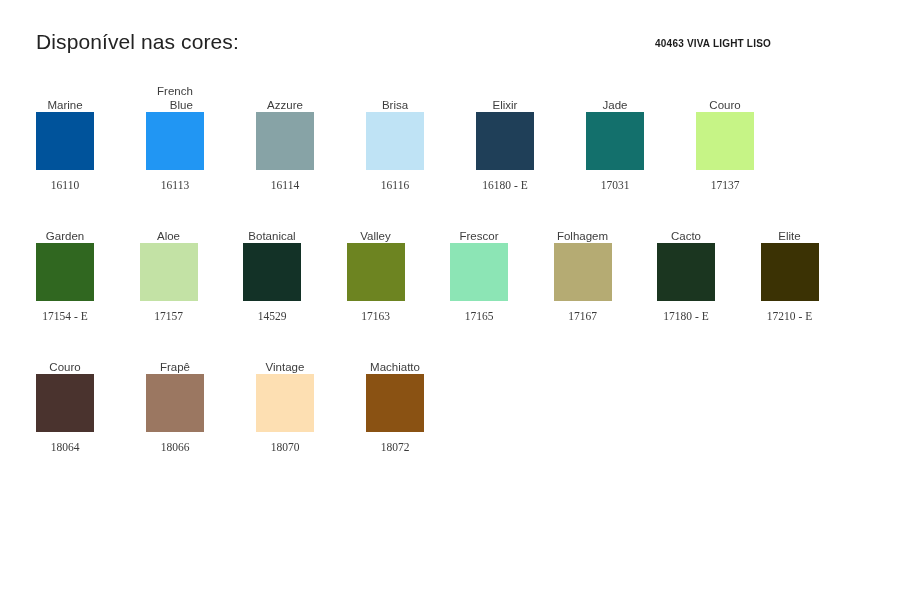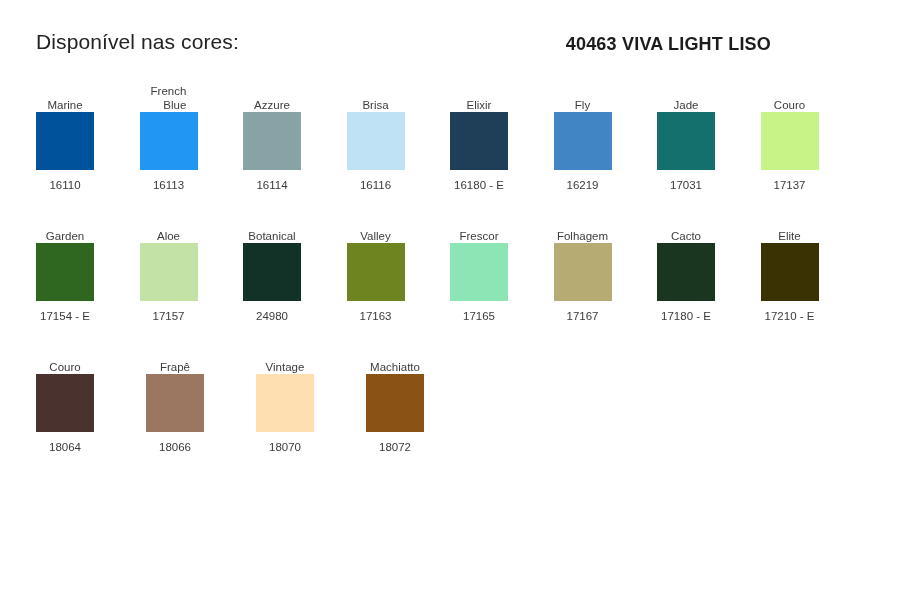--- a/index.html
+++ b/index.html
@@ -32,21 +32,21 @@
   }
   .page-title {
     font-size: 21px;
     font-weight: 300;
     color: #232323;
     letter-spacing: 0.1px;
     line-height: 24px;
     white-space: nowrap;
   }
   .product-code {
-    font-size: 18px;
+    font-size: 10px;
     font-weight: bold;
     color: #1c1c1c;
     letter-spacing: 0.2px;
     line-height: 24px;
     white-space: nowrap;
     padding-top: 2px;
   }
 
   .grid {
     position: absolute;
@@ -86,20 +86,21 @@
   }
   .swatch-code {
     width: 58px;
     text-align: center;
     font-size: 11.5px;
     color: #3a3a3a;
     line-height: 14px;
     margin-top: 8px;
     white-space: nowrap;
     font-weight: 400;
+    font-family: Liberation Serif, serif;
   }
 </style>
 </head>
 <body>
 
 <div class="page">
 
   <div class="header">
     <div class="page-title">Disponível nas cores:</div>
     <div class="product-code">40463 VIVA LIGHT LISO</div>
@@ -127,25 +128,20 @@
           <div class="swatch-name">Brisa</div>
           <div class="swatch-chip" style="background-color: rgb(191, 227, 245);"></div>
           <div class="swatch-code">16116</div>
         </div>
         <div class="swatch-cell">
           <div class="swatch-name">Elixir</div>
           <div class="swatch-chip" style="background-color: rgb(31, 63, 88);"></div>
           <div class="swatch-code">16180 - E</div>
         </div>
         <div class="swatch-cell">
-          <div class="swatch-name">Fly</div>
-          <div class="swatch-chip" style="background-color: rgb(66, 133, 196);"></div>
-          <div class="swatch-code">16219</div>
-        </div>
-        <div class="swatch-cell">
           <div class="swatch-name">Jade</div>
           <div class="swatch-chip" style="background-color: rgb(19, 112, 108);"></div>
           <div class="swatch-code">17031</div>
         </div>
         <div class="swatch-cell">
           <div class="swatch-name">Couro</div>
           <div class="swatch-chip" style="background-color: rgb(198, 244, 134);"></div>
           <div class="swatch-code">17137</div>
         </div>
       </div>
@@ -156,21 +152,21 @@
           <div class="swatch-code">17154 - E</div>
         </div>
         <div class="swatch-cell">
           <div class="swatch-name">Aloe</div>
           <div class="swatch-chip" style="background-color: rgb(195, 226, 165);"></div>
           <div class="swatch-code">17157</div>
         </div>
         <div class="swatch-cell">
           <div class="swatch-name">Botanical</div>
           <div class="swatch-chip" style="background-color: rgb(19, 50, 39);"></div>
-          <div class="swatch-code">24980</div>
+          <div class="swatch-code">14529</div>
         </div>
         <div class="swatch-cell">
           <div class="swatch-name">Valley</div>
           <div class="swatch-chip" style="background-color: rgb(109, 132, 33);"></div>
           <div class="swatch-code">17163</div>
         </div>
         <div class="swatch-cell">
           <div class="swatch-name">Frescor</div>
           <div class="swatch-chip" style="background-color: rgb(140, 229, 181);"></div>
           <div class="swatch-code">17165</div>

